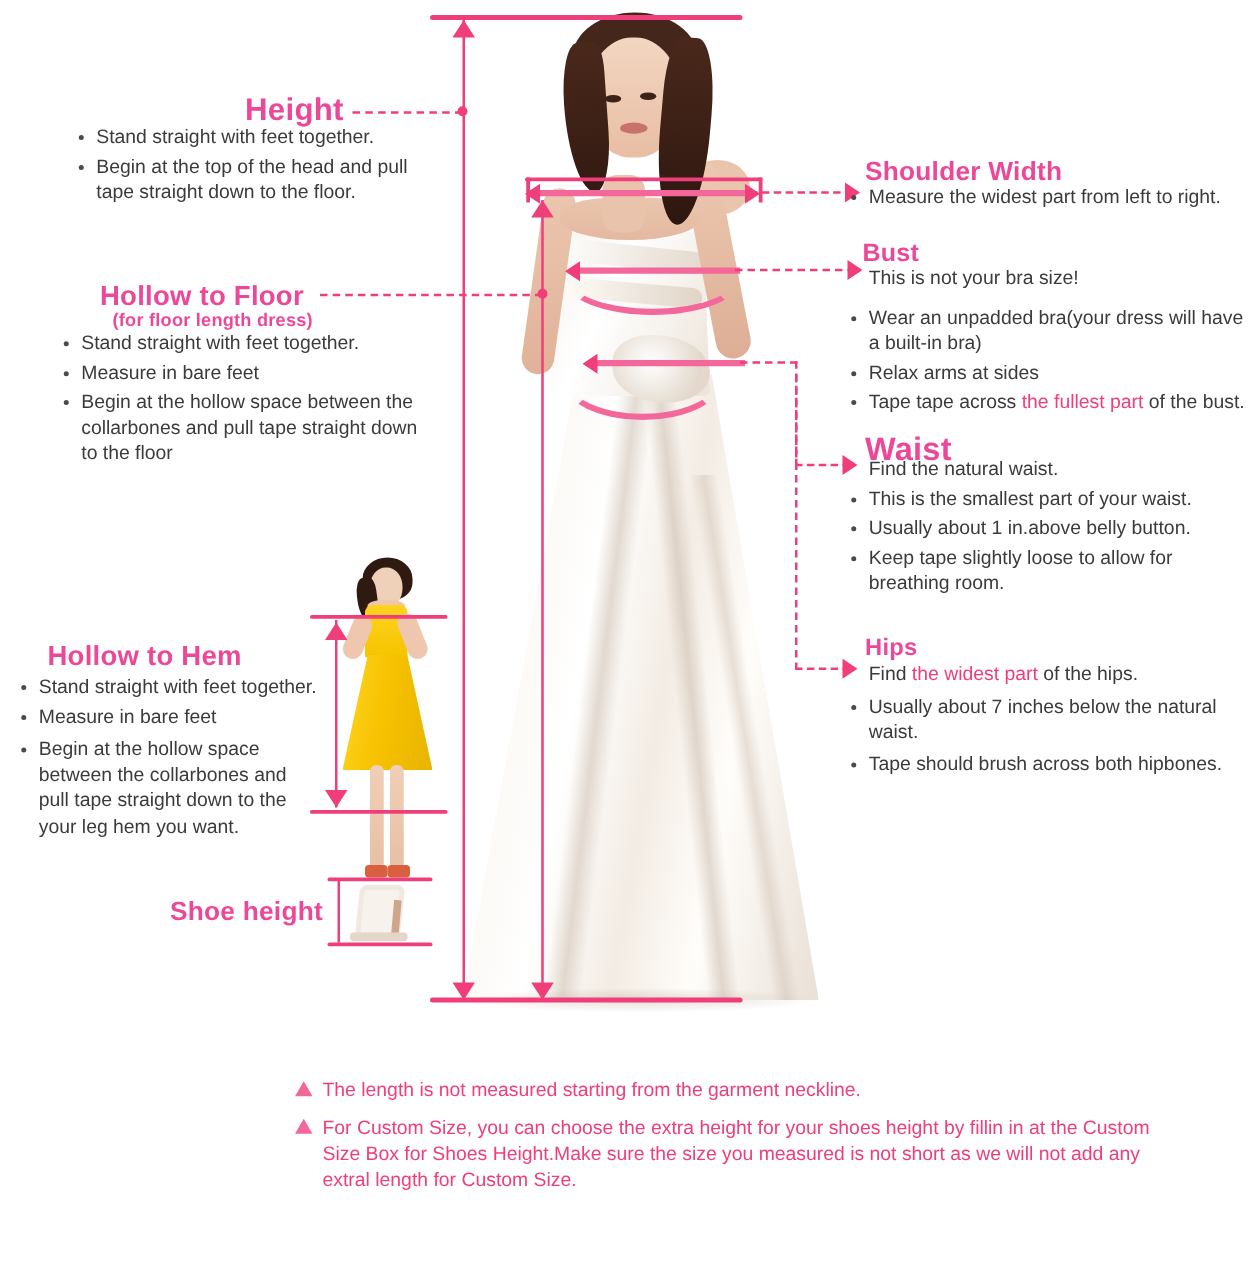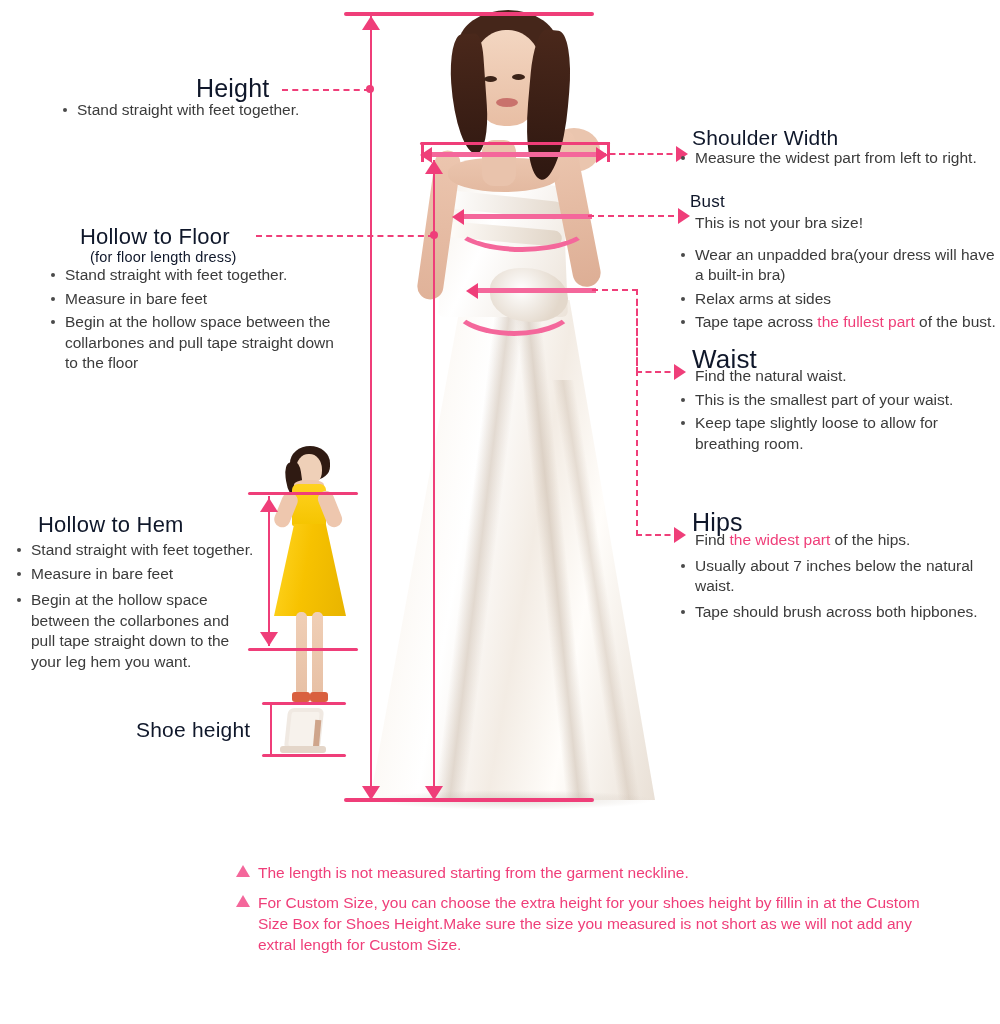--- a/index.html
+++ b/index.html
@@ -14,22 +14,22 @@
     position: relative;
     width: 1000px;
     height: 1024px;
     overflow: hidden;
     background: #ffffff;
   }
 
   
   .abs { position: absolute; }
   .pink-head {
-    color: #0f172a;
-    font-weight: normal;
+    color: #ec4899;
+    font-weight: bold;
     letter-spacing: .2px;
   }
   .bullets {
     list-style: none;
     margin: 0;
     padding: 0;
     color: #3b3b3b;
     font-size: 15.5px;
     line-height: 1.33;
   }
@@ -412,20 +412,21 @@
 
   <div class="cap" style="left:262px; top:702px; width:84px; height:3px;"></div>
   <div class="vline" style="left:270px; top:704px; height:50px;"></div>
   <div class="cap" style="left:262px; top:754px; width:84px; height:3px;"></div>
 
   <div class="abs" style="left:196px; top:74px;">
     <span class="pink-head" style="font-size:25px;">Height</span>
   </div>
   <ul class="bullets abs" style="left:60px; top:100px; width:300px;">
     <li><span>Stand straight with feet together.</span></li>
+    <li><span>Begin at the top of the head and pull tape straight down to the floor.</span></li>
   </ul>
 
   <div class="abs" style="left:80px; top:224px;">
     <span class="pink-head" style="font-size:22px;">Hollow to Floor</span>
   </div>
   <div class="abs" style="left:90px; top:248px;">
     <span class="pink-head" style="font-size:14.5px;">(for floor length dress)</span>
   </div>
   <ul class="bullets abs" style="left:48px; top:265px; width:300px;">
     <li><span>Stand straight with feet together.</span></li>
@@ -447,40 +448,41 @@
   </div>
 
   <div class="abs" style="left:692px; top:126px;">
     <span class="pink-head" style="font-size:21px;">Shoulder Width</span>
   </div>
   <ul class="bullets abs" style="left:678px; top:148px; width:320px;">
     <li><span>Measure the widest part from left to right.</span></li>
   </ul>
 
   <div class="abs" style="left:690px; top:192px;">
-    <span class="pink-head" style="font-size:17px;">Bust</span>
+    <span class="pink-head" style="font-size:20px;">Bust</span>
   </div>
   <ul class="bullets abs" style="left:678px; top:213px; width:320px;">
     <li class="nodot"><span>This is not your bra size!</span></li>
     <li style="margin-top:11px;"><span>Wear an unpadded bra(your dress will have a built-in bra)</span></li>
     <li><span>Relax arms at sides</span></li>
     <li><span>Tape tape across </span><span class="hl">the fullest part</span><span> of the bust.</span></li>
   </ul>
 
   <div class="abs" style="left:692px; top:344px;">
     <span class="pink-head" style="font-size:26px;">Waist</span>
   </div>
   <ul class="bullets abs" style="left:678px; top:366px; width:320px;">
     <li class="nodot"><span>Find the natural waist.</span></li>
     <li><span>This is the smallest part of your waist.</span></li>
+    <li><span>Usually about 1 in.above belly button.</span></li>
     <li><span>Keep tape slightly loose to allow for breathing room.</span></li>
   </ul>
 
   <div class="abs" style="left:692px; top:508px;">
-    <span class="pink-head" style="font-size:25px;">Hips</span>
+    <span class="pink-head" style="font-size:19px;">Hips</span>
   </div>
   <ul class="bullets abs" style="left:678px; top:530px; width:320px;">
     <li class="nodot"><span>Find </span><span class="hl">the widest part</span><span> of the hips.</span></li>
     <li style="margin-top:5px;"><span>Usually about 7 inches below the natural waist.</span></li>
     <li style="margin-top:5px;"><span>Tape should brush across both hipbones.</span></li>
   </ul>
 
   <div class="footer">
     <div class="note">
       <span class="tri"></span>

